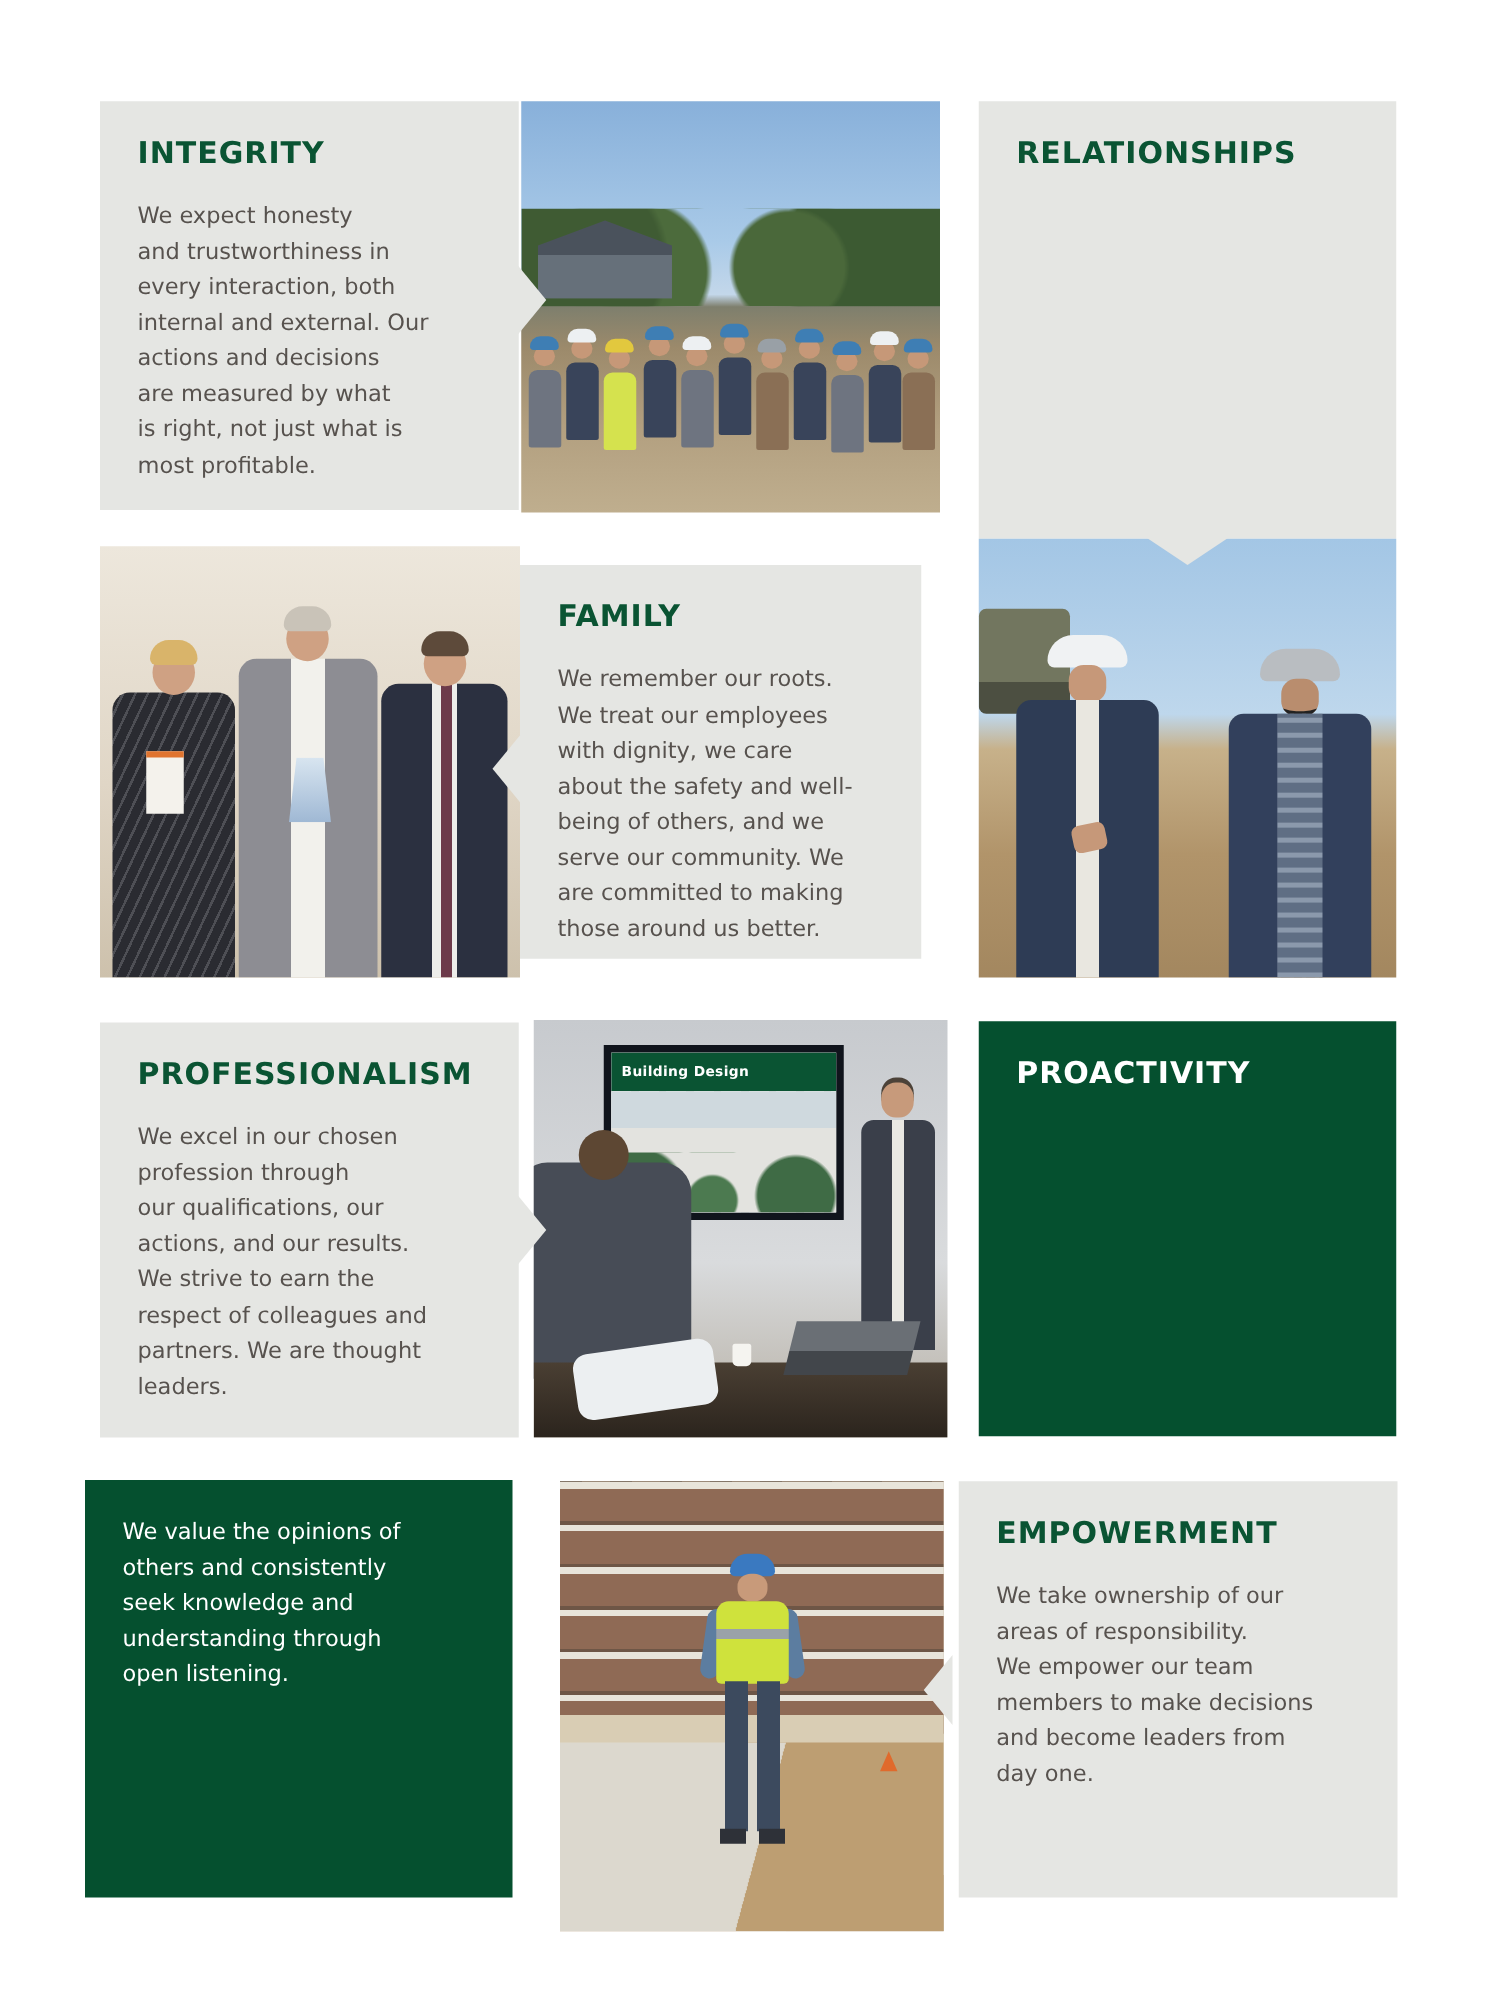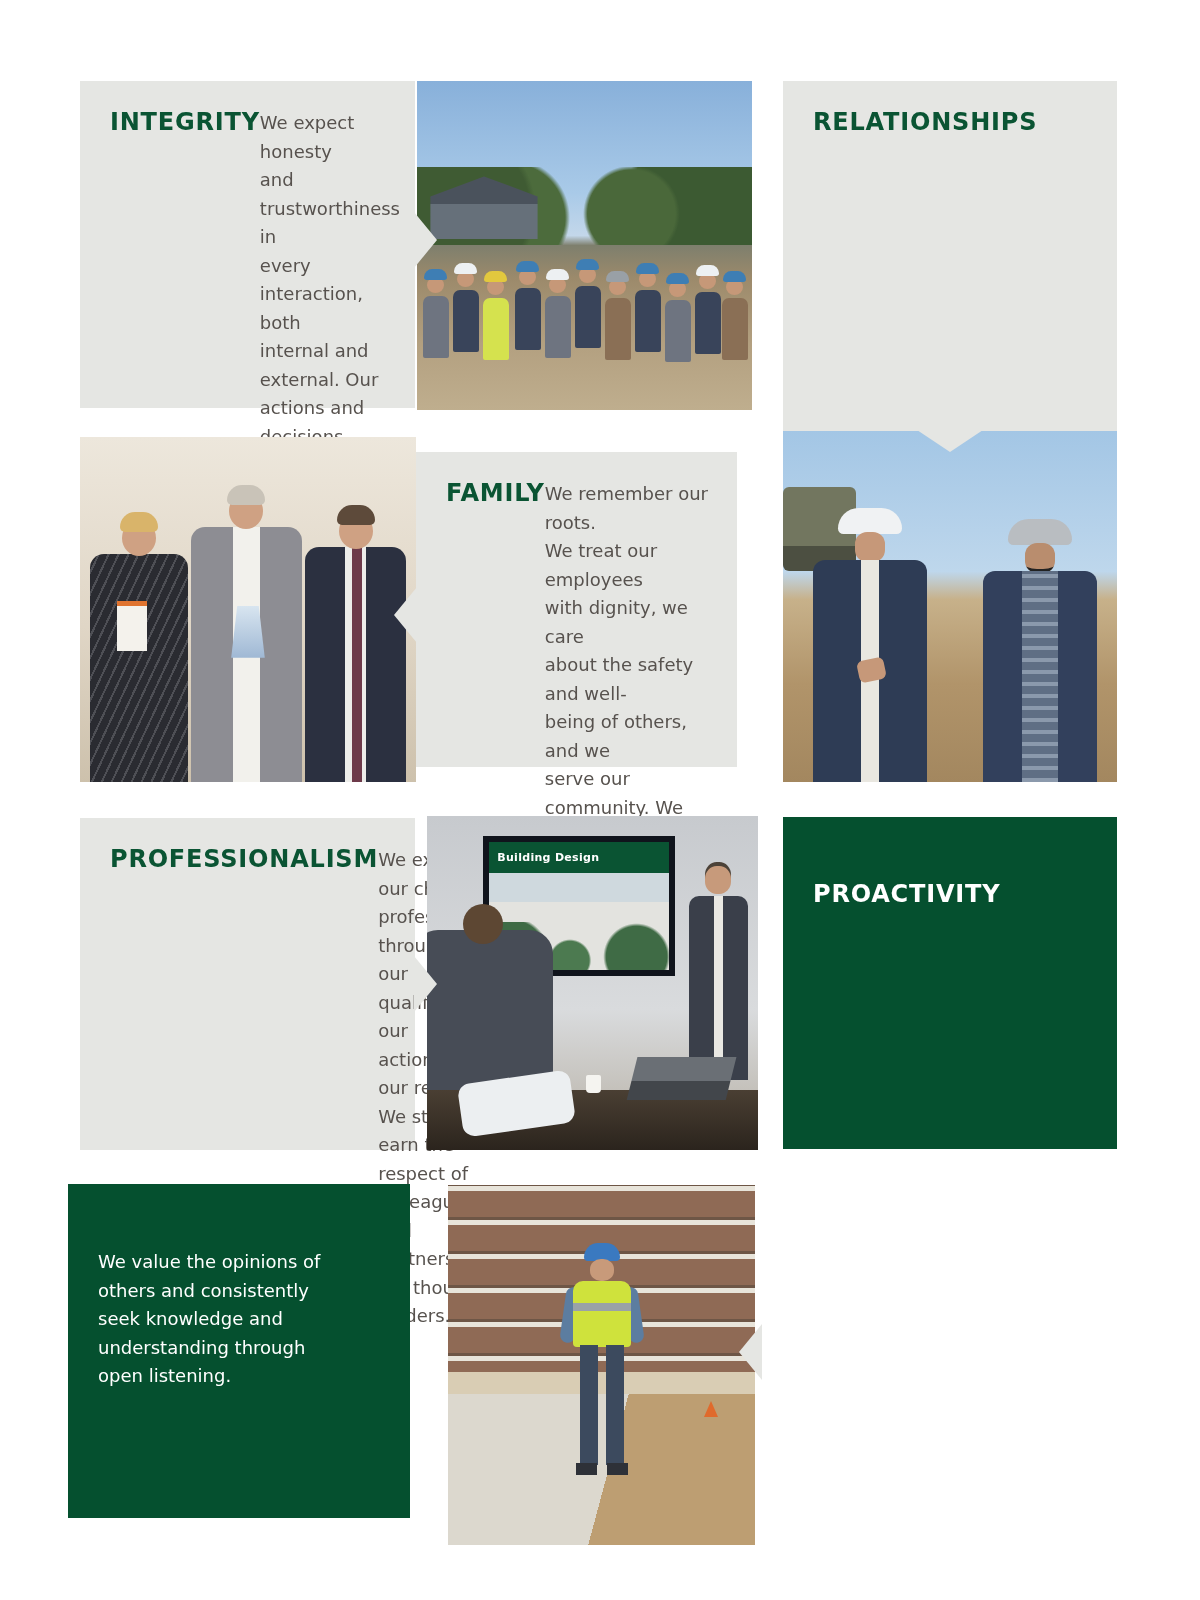--- a/index.html
+++ b/index.html
@@ -1,27 +1,27 @@
 <!DOCTYPE html>
 <html><head>
 <meta charset="utf-8">
 <style>
   html,body{margin:0;padding:0;background:#ffffff;}
   #canvas{position:relative;width:1200px;height:1600px;background:#ffffff;overflow:hidden;
           font-family:"DejaVu Sans","Liberation Sans",sans-serif;}
 
   
-  .vblock{position:absolute;box-sizing:border-box;display:flex;flex-direction:row;
+  .vblock{position:absolute;box-sizing:border-box;display:flex;flex-direction:column;
           justify-content:flex-start;padding:28px 20px 28px 30px;z-index:1;}
   .vblock.light{background:#E5E6E3;}
   .vblock.dark{background:#05502F;}
   .vblock h2{margin:0 0 24px 0;font-size:24px;line-height:1.1;font-weight:bold;
              letter-spacing:0.8px;color:#0A5433;font-family:"DejaVu Sans","Liberation Sans",sans-serif;}
   .vblock p{margin:0;font-size:18px;line-height:28.5px;color:#57524E;white-space:pre-line;}
-  .vblock.dark h2,.vblock.dark p{color:#FFFFFF;margin-top:36px;}
+  .vblock.dark h2,.vblock.dark p{color:#FFFFFF;}
 
   #b-integrity{left:80px;top:81px;width:335px;height:327px;}
   #b-relationships{left:783px;top:81px;width:334px;height:350px;}
   #b-family{left:416px;top:452px;width:321px;height:315px;}
   #b-professionalism{left:80px;top:818px;width:335px;height:332px;}
   #b-proactivity{left:783px;top:817px;width:334px;height:332px;}
   #b-listening{left:68px;top:1184px;width:342px;height:334px;}
   #b-empowerment{left:767px;top:1185px;width:351px;height:333px;}
 
   
@@ -299,15 +299,24 @@
       <div class="w-hat"></div>
       <div class="w-face"></div>
       <div class="w-arm l"></div>
       <div class="w-arm r"></div>
       <div class="w-vest"></div>
       <div class="w-pants"></div>
       <div class="w-boots"></div>
     </div>
   </figure>
 
+  <section class="vblock light" id="b-empowerment">
+    <h2>EMPOWERMENT</h2>
+    <p>We take ownership of our
+areas of responsibility.
+We empower our team
+members to make decisions
+and become leaders from
+day one.</p>
+  </section>
   <div class="arrow ar-left" id="arrow-empowerment"></div>
 
 </div>
 
 </body></html>

